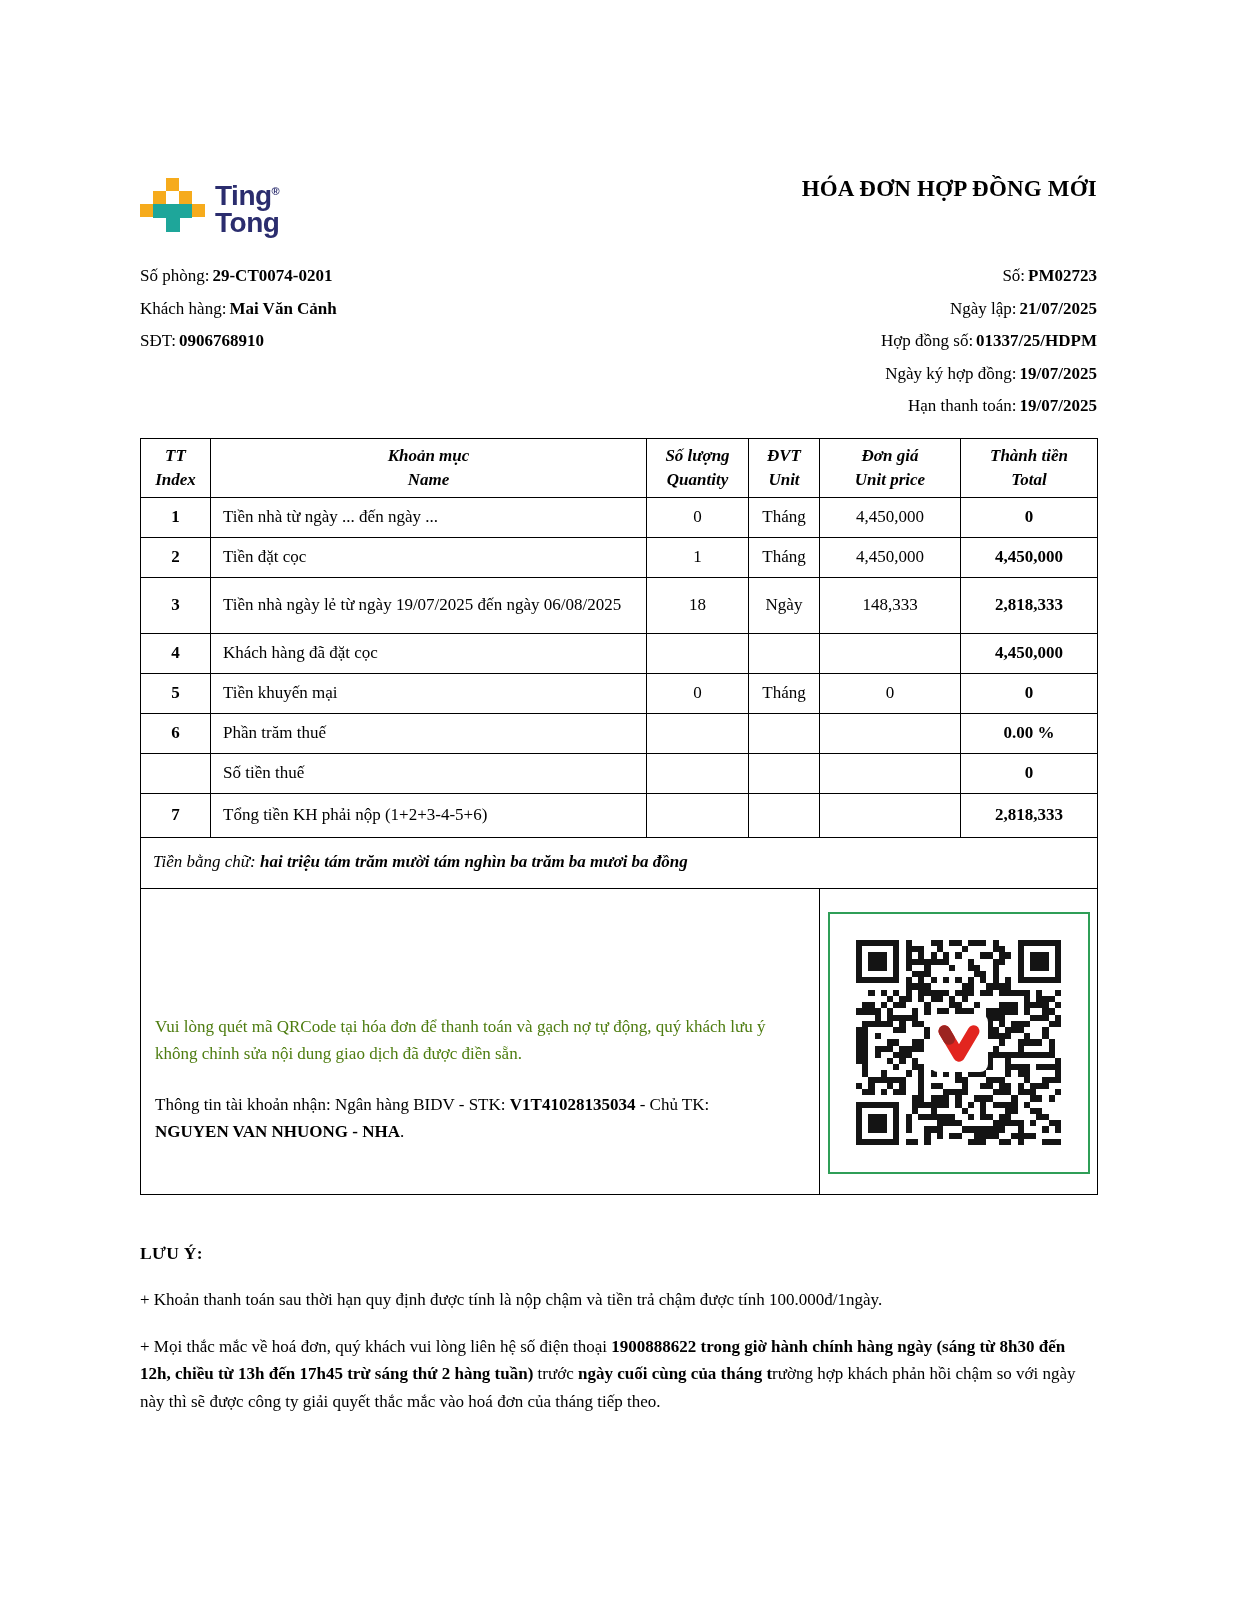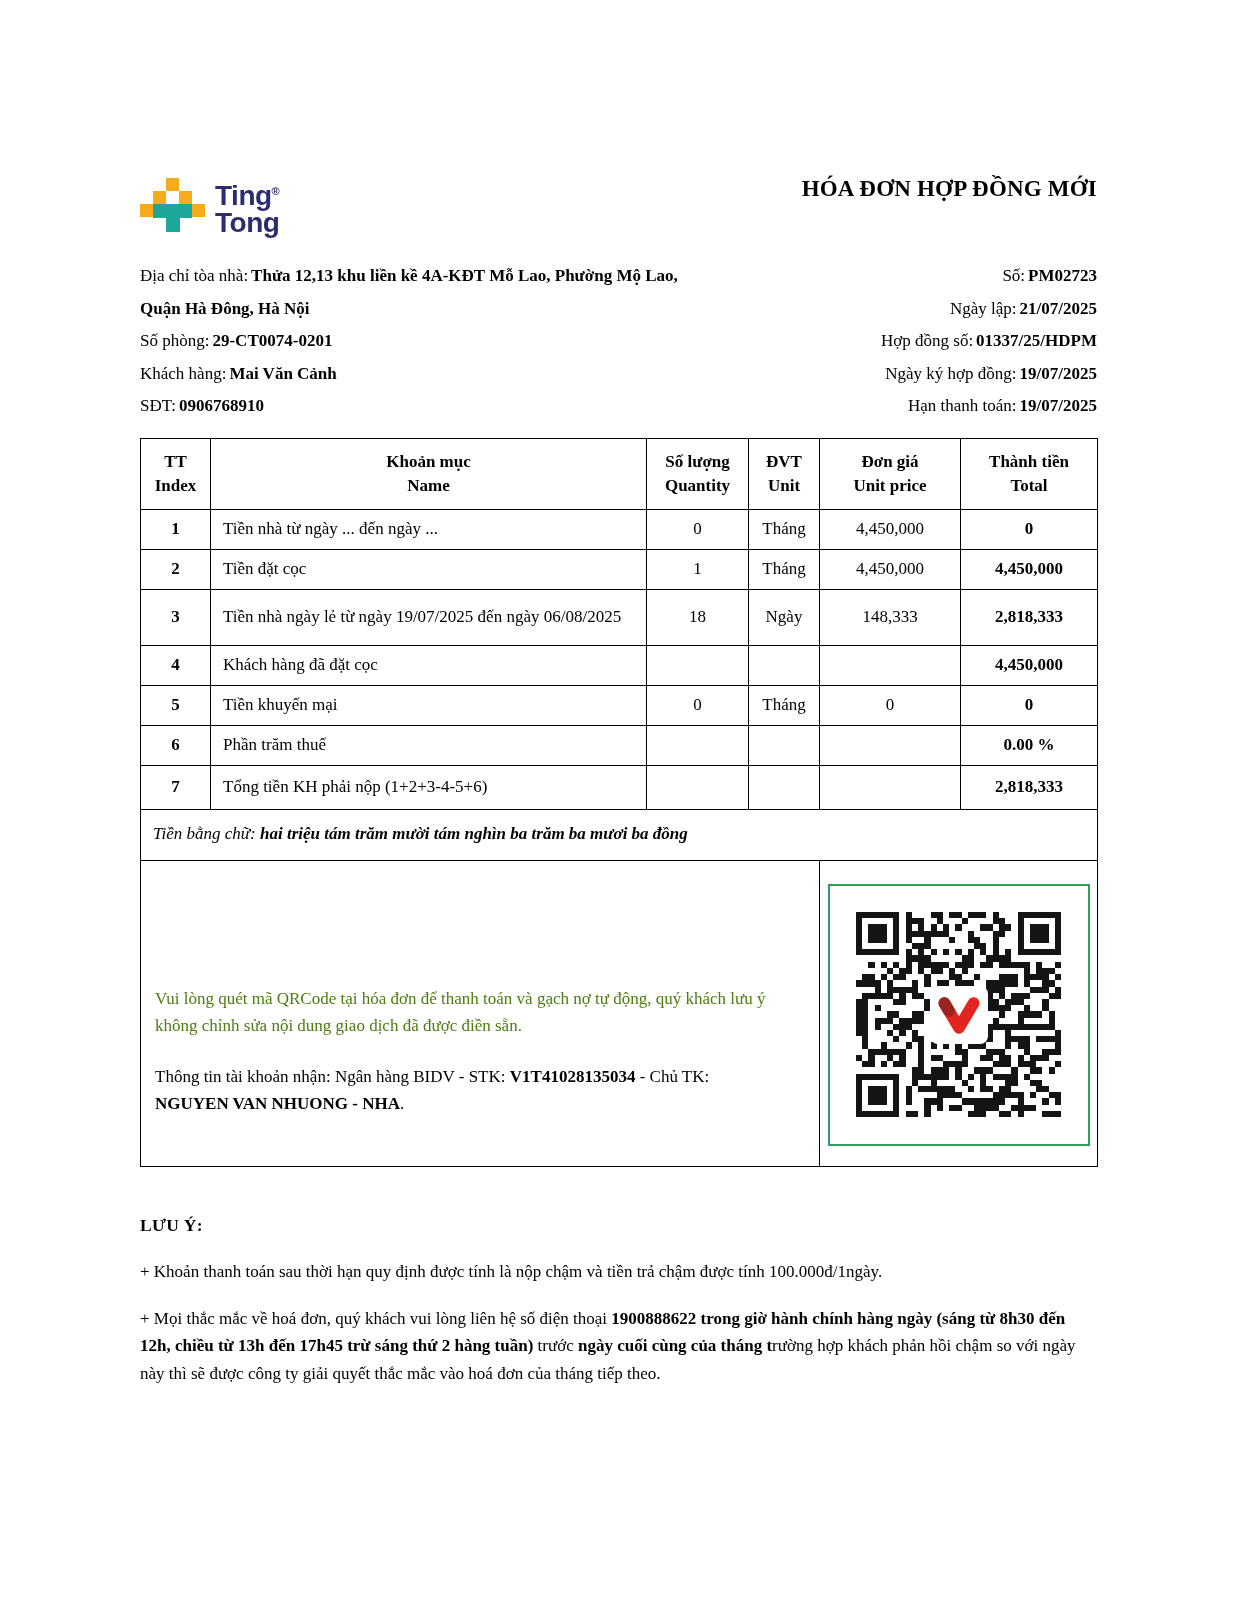--- a/index.html
+++ b/index.html
@@ -48,21 +48,21 @@
   .lbl { margin-right:3px; }
 
   
   table.invoice {
     width:957px; margin-top:15px;
     border-collapse:collapse; table-layout:fixed;
     font-size:17px;
   }
   table.invoice td, table.invoice th { border:1.5px solid #000; vertical-align:middle; }
   th .h-vi, th .h-en { font-weight:700; text-align:center; line-height:24px; }
-  table.invoice th { padding:11px 2px; }
+  table.invoice th { padding:5px 2px;font-style:italic; }
   td.c-idx   { text-align:center; font-weight:700; }
   td.c-name  { text-align:left; padding:6px 12px; }
   td.c-mid   { text-align:center; }
   td.c-total { text-align:center; font-weight:700; }
   tr.data-row { height:40px; }
   tr.row-tall { height:56px; }
   tr.row-last { height:44px; }
 
   td.words-cell { padding:14px 12px 16px 12px; font-style:italic; }
   td.words-cell b { font-weight:700; }
@@ -113,21 +113,20 @@
         <div class="logo-text">
           <div><span>Ting</span><span class="reg">®</span></div>
           <div>Tong</div>
         </div>
       </div>
       <h1 class="title">HÓA ĐƠN HỢP ĐỒNG MỚI</h1>
     </div>
 
     <div class="info-row">
       <div class="info-left">
-        <p><span class="lbl">Địa chỉ tòa nhà:</span><b>Thửa 12,13 khu liền kề 4A-KĐT Mỗ Lao, Phường Mộ Lao, Quận Hà Đông, Hà Nội</b></p>
         <p><span class="lbl">Số phòng:</span><b>29-CT0074-0201</b></p>
         <p><span class="lbl">Khách hàng:</span><b>Mai Văn Cảnh</b></p>
         <p><span class="lbl">SĐT:</span><b>0906768910</b></p>
       </div>
       <div class="info-right">
         <p><span class="lbl">Số:</span><b>PM02723</b></p>
         <p><span class="lbl">Ngày lập:</span><b>21/07/2025</b></p>
         <p><span class="lbl">Hợp đồng số:</span><b>01337/25/HDPM</b></p>
         <p><span class="lbl">Ngày ký hợp đồng:</span><b>19/07/2025</b></p>
         <p><span class="lbl">Hạn thanh toán:</span><b>19/07/2025</b></p>
@@ -212,20 +211,28 @@
           <td class="c-mid">0</td>
           <td class="c-total">0</td>
         </tr>
         <tr class="data-row">
           <td class="c-idx">6</td>
           <td class="c-name">Phần trăm thuế</td>
           <td class="c-mid"></td>
           <td class="c-mid"></td>
           <td class="c-mid"></td>
           <td class="c-total">0.00 %</td>
+        </tr>
+        <tr class="data-row">
+          <td class="c-idx"></td>
+          <td class="c-name">Số tiền thuế</td>
+          <td class="c-mid"></td>
+          <td class="c-mid"></td>
+          <td class="c-mid"></td>
+          <td class="c-total">0</td>
         </tr>
         <tr class="data-row row-last">
           <td class="c-idx">7</td>
           <td class="c-name">Tổng tiền KH phải nộp (1+2+3-4-5+6)</td>
           <td class="c-mid"></td>
           <td class="c-mid"></td>
           <td class="c-mid"></td>
           <td class="c-total">2,818,333</td>
         </tr>
         <tr>

